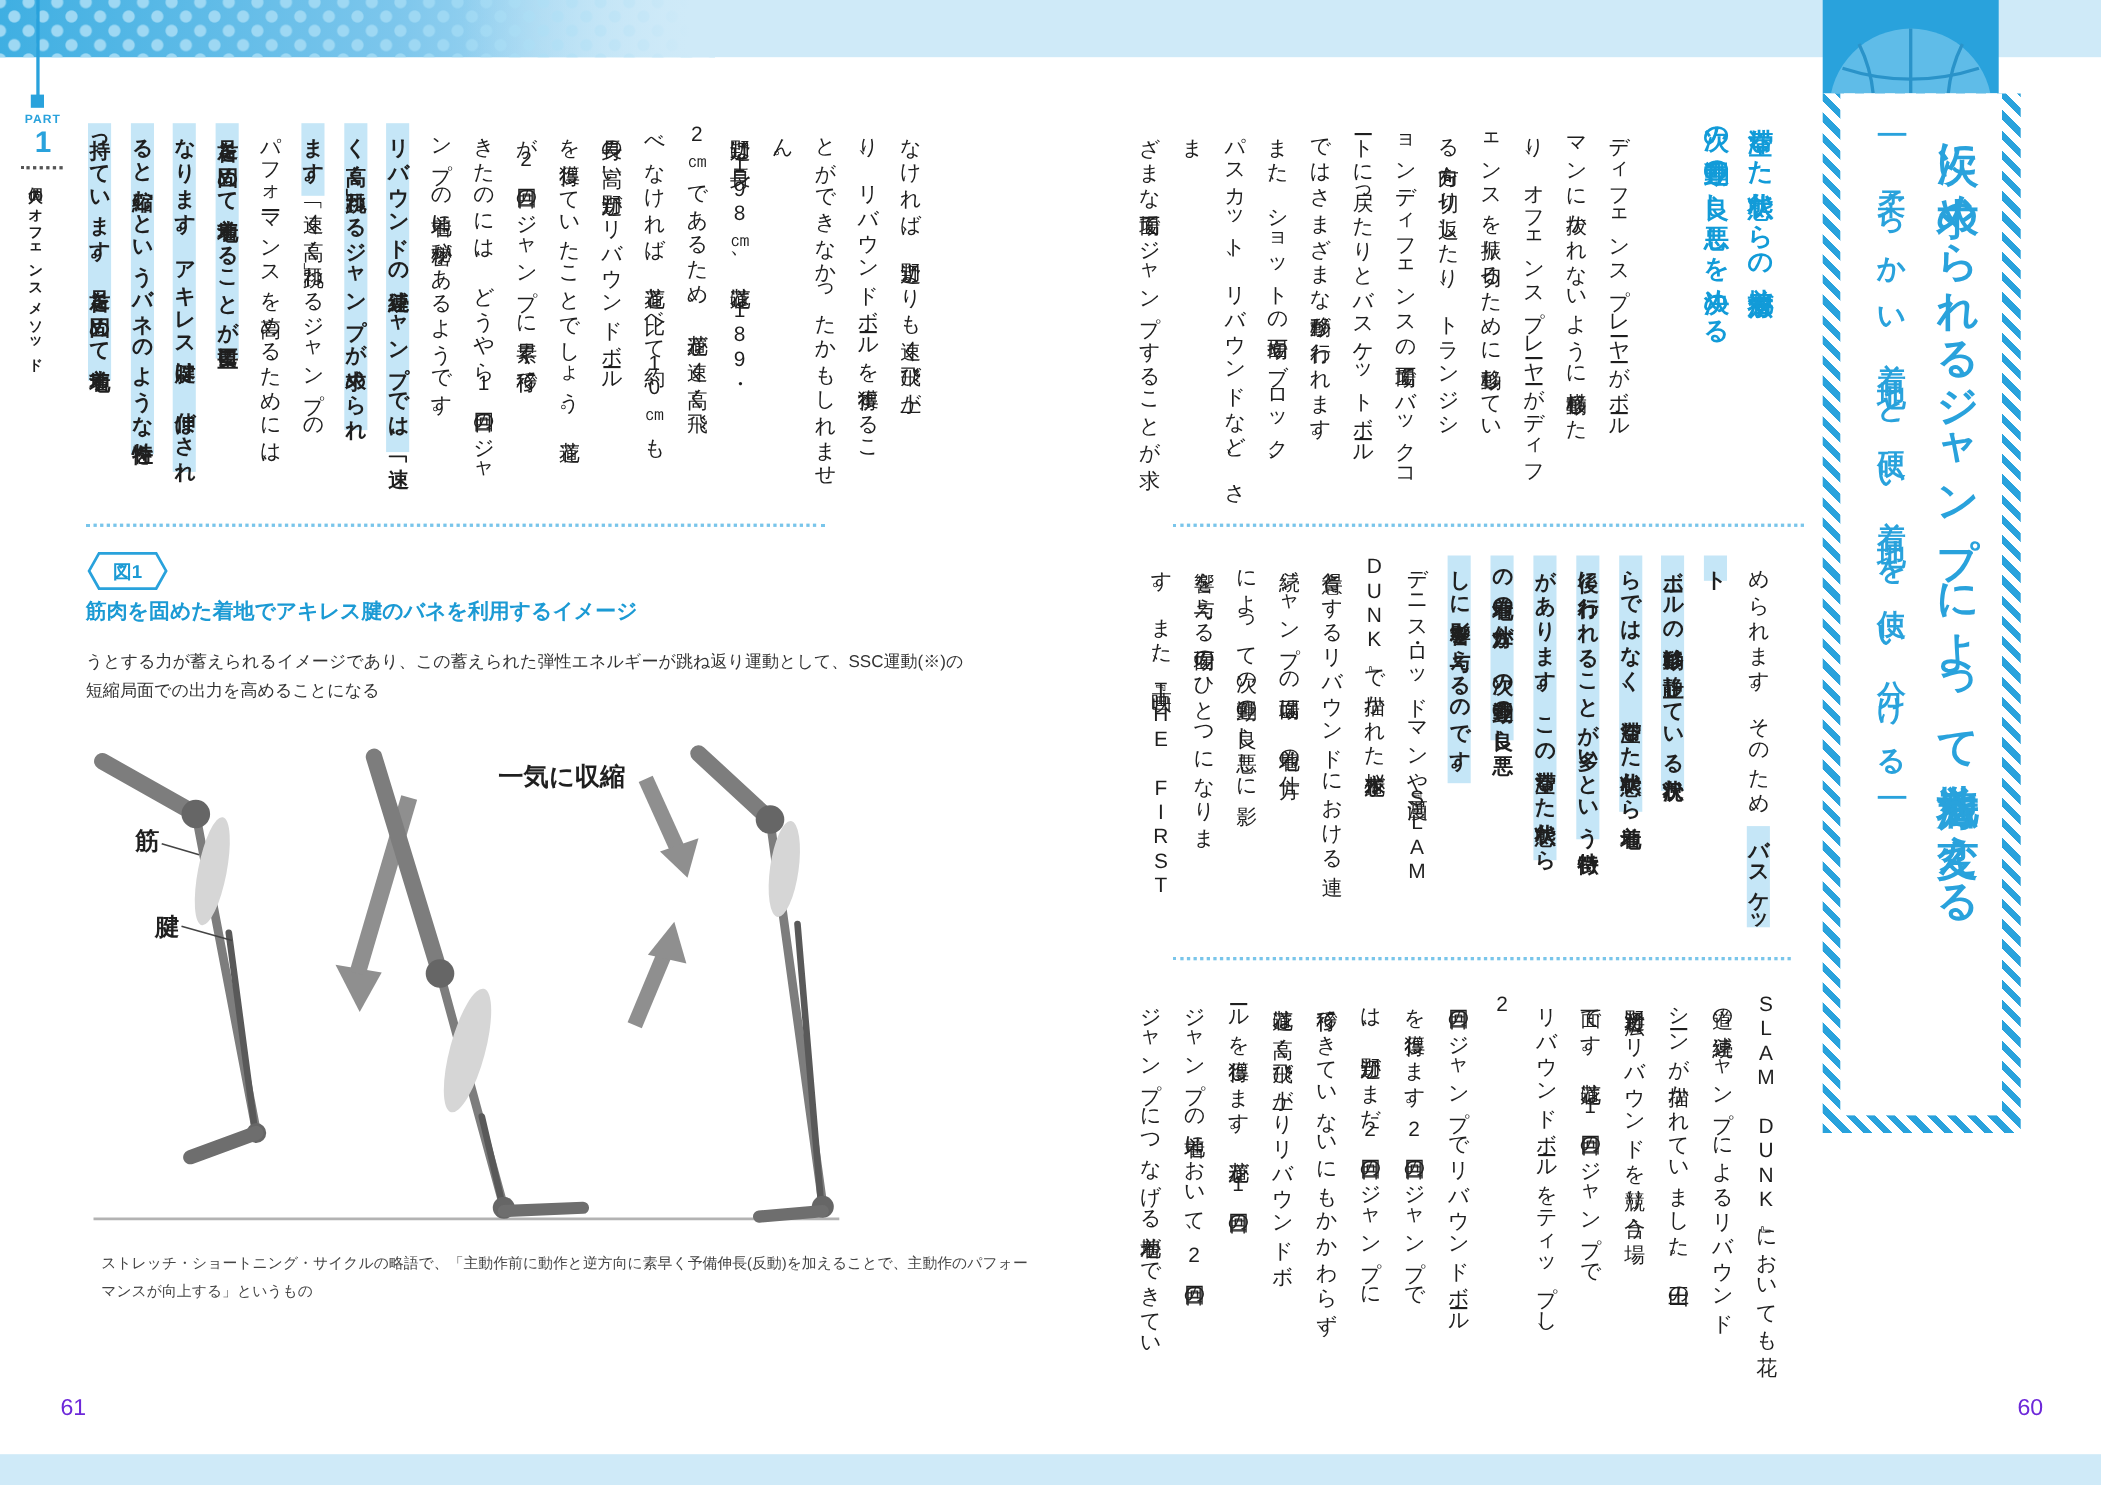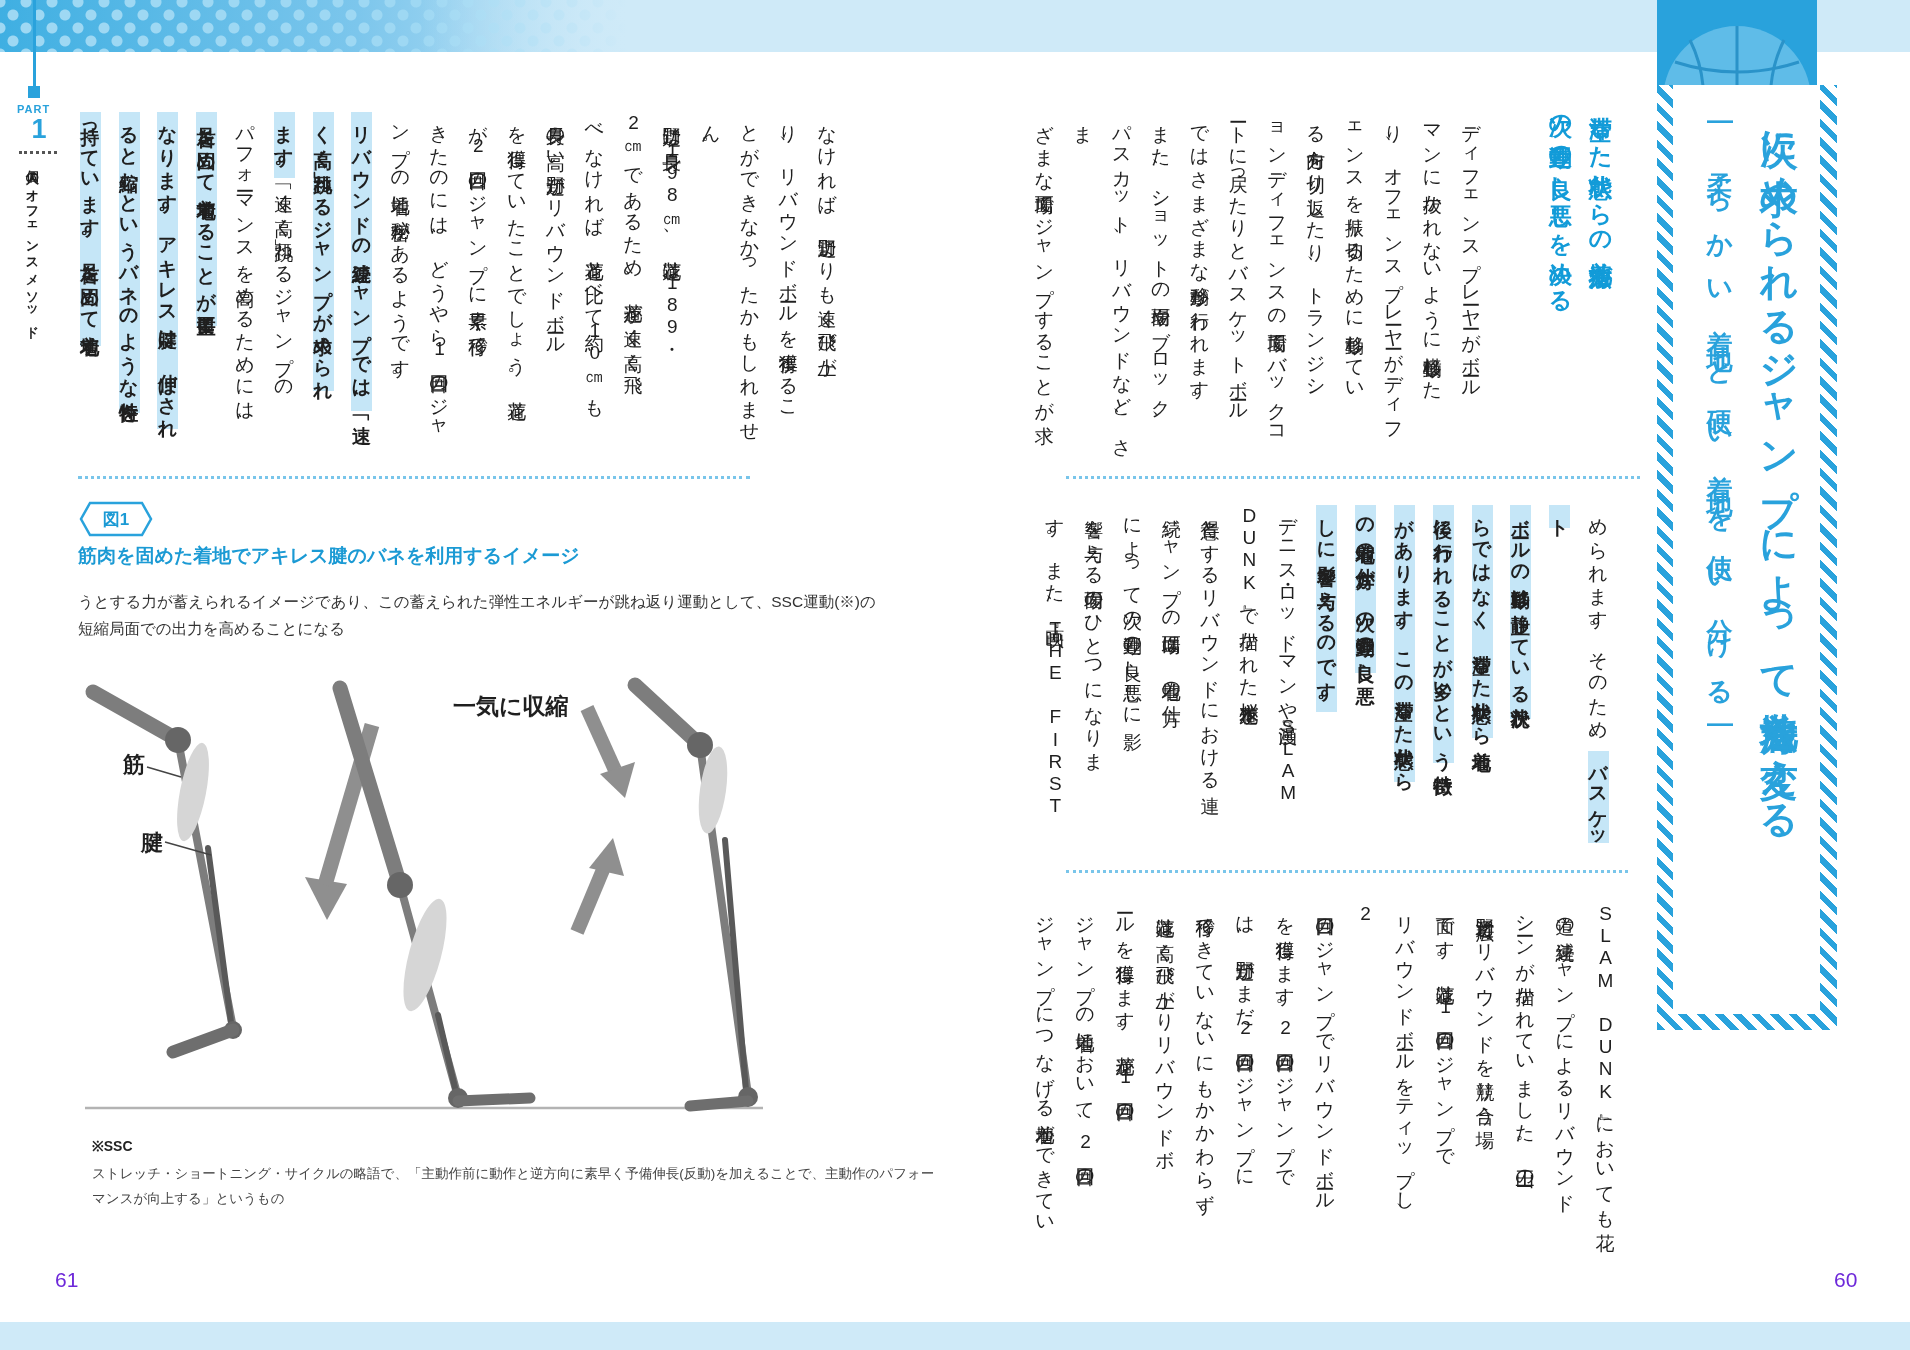--- a/index.html
+++ b/index.html
@@ -15,21 +15,21 @@
       linear-gradient(90deg,#3fafe2 0%,#7cc6ec 55%,#cfeaf8 100%);
     background-size:26px 26px,26px 26px,100% 100%;
     background-position:0 2px,13px 15px,0 0;}
   .band-top-fade{position:absolute;left:420px;top:0;width:230px;height:52px;
     background:linear-gradient(90deg,rgba(207,234,248,0),#cfeaf8 90%);}
   .band-bottom{position:absolute;left:0;top:1322px;width:1910px;height:28px;background:#cfeaf8;}
 
   
   .part-line{position:absolute;left:33px;top:0;width:3px;height:88px;background:#29a2dc;}
   .part-square{position:absolute;left:28px;top:86px;width:12px;height:12px;background:#29a2dc;}
-  .part-word{position:absolute;left:17px;top:103px;width:44px;
+  .part-word{position:absolute;left:17px;top:103px;width:44px;text-align:center;
              font-size:11px;font-weight:bold;color:#29a2dc;letter-spacing:1px;}
   .part-num{position:absolute;left:17px;top:114px;width:44px;text-align:center;
             font-size:27px;font-weight:bold;color:#29a2dc;}
   .part-dots{position:absolute;left:19px;top:151px;width:38px;height:0;border-top:3px dotted #555;}
   .part-title{position:absolute;left:23px;top:160px;writing-mode:vertical-rl;text-orientation:upright;
               font-size:13px;font-weight:bold;color:#1f1f1f;letter-spacing:2px;}
 
   
   .vtext{position:absolute;writing-mode:vertical-rl;text-orientation:upright;
          font-size:19px;color:#1f1f1f;letter-spacing:1.2px;}
@@ -242,21 +242,20 @@
         <ellipse cx="638" cy="120" rx="13" ry="44" fill="#d6d6d6" transform="rotate(8 638 120)"></ellipse>
         <line x1="650" y1="170" x2="671" y2="420" stroke="#595959" stroke-width="6" stroke-linecap="round"></line>
         <circle cx="625" cy="75" r="13" fill="#666"></circle>
         <circle cx="673" cy="427" r="10" fill="#666"></circle>
         <line x1="673" y1="431" x2="615" y2="436" stroke="#6e6e6e" stroke-width="11" stroke-linecap="round"></line>
       </g>
     </svg>
   </div>
 
   <div class="footnote">
-    <div class="fn-title">※SSC</div>
     <div class="fn-line">ストレッチ・ショートニング・サイクルの略語で、「主動作前に動作と逆方向に素早く予備伸長(反動)を加えることで、主動作のパフォー</div>
     <div class="fn-line">マンスが向上する」というもの</div>
   </div>
 
   <div class="pagenum left">61</div>
   <div class="pagenum right">60</div>
 
 </div>
 
 </body></html>

